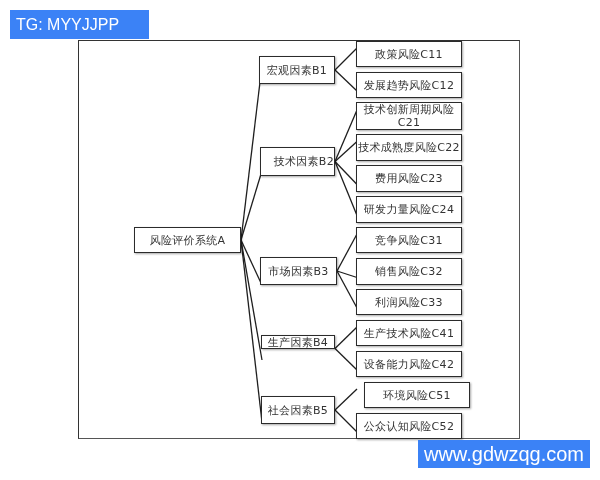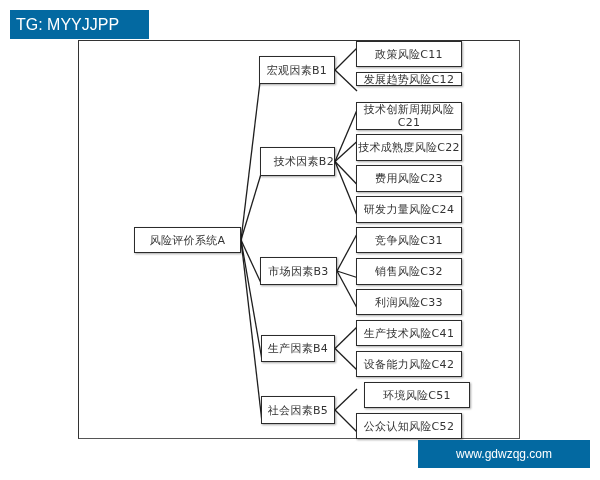--- a/index.html
+++ b/index.html
@@ -18,26 +18,26 @@
     .node {
       position: absolute; box-sizing: border-box;
       border: 1.5px solid #2b2b2b; border-radius: 0;
       background: #fff;
       box-shadow: 1px 1px 2px rgba(0,0,0,0.35);
       display: flex; align-items: center; justify-content: center;
       text-align: center; color: #333;
       font-size: 11px; line-height: 13px; letter-spacing: 0.3px;
     }
     .wm {
-      position: absolute; background: #0369a1; color: #fff;
+      position: absolute; background: #3b82f6; color: #fff;
       font-family: "Liberation Sans", sans-serif;
       display: flex; align-items: center;
     }
     .wm-top { left: 10px; top: 10px; width: 139px; height: 29px; font-size: 16px; padding-left: 6px; box-sizing: border-box; }
-    .wm-bottom { left: 418px; top: 440px; width: 172px; height: 28px; font-size: 12px; justify-content: center; }
+    .wm-bottom { left: 418px; top: 440px; width: 172px; height: 28px; font-size: 20px; justify-content: center; }
   </style>
 </head>
 <body>
 
 <div class="wm wm-top">TG: MYYJJPP</div>
 
 <div class="frame"></div>
 
 <svg class="links" xmlns="http://www.w3.org/2000/svg">
     <line x1="241" y1="240" x2="260" y2="82" stroke="#1e1e1e" stroke-width="1.3"></line>
@@ -63,21 +63,21 @@
 <div id="nodes">
     <div class="node" style="left: 134px; top: 227px; width: 107px; height: 26px;">
       <span>风险评价系统A</span>
     </div>
     <div class="node" style="left: 259px; top: 56px; width: 76px; height: 28px;">
       <span>宏观因素B1</span>
     </div>
     <div class="node" style="left: 356px; top: 41px; width: 106px; height: 26px;">
       <span>政策风险C11</span>
     </div>
-    <div class="node" style="left: 356px; top: 72px; width: 106px; height: 14px;">
+    <div class="node" style="left: 356px; top: 72px; width: 106px; height: 26px;">
       <span>发展趋势风险C12</span>
     </div>
     <div class="node" style="left: 260px; top: 147px; width: 75px; height: 29px; justify-content: flex-end;">
       <span>技术因素B2</span>
     </div>
     <div class="node" style="left: 356px; top: 102px; width: 106px; height: 28px;">
       <span>技术创新周期风险<br>C21</span>
     </div>
     <div class="node" style="left: 356px; top: 134px; width: 106px; height: 27px; text-align: right;">
       <span>技术成熟度风险C22</span>
@@ -93,21 +93,21 @@
     </div>
     <div class="node" style="left: 356px; top: 227px; width: 106px; height: 26px;">
       <span>竞争风险C31</span>
     </div>
     <div class="node" style="left: 356px; top: 258px; width: 106px; height: 27px;">
       <span>销售风险C32</span>
     </div>
     <div class="node" style="left: 356px; top: 289px; width: 106px; height: 26px;">
       <span>利润风险C33</span>
     </div>
-    <div class="node" style="left: 261px; top: 335px; width: 74px; height: 27px;">
+    <div class="node" style="left: 261px; top: 335px; width: 74px; height: 14px;">
       <span>生产因素B4</span>
     </div>
     <div class="node" style="left: 356px; top: 320px; width: 106px; height: 26px;">
       <span>生产技术风险C41</span>
     </div>
     <div class="node" style="left: 356px; top: 351px; width: 106px; height: 26px;">
       <span>设备能力风险C42</span>
     </div>
     <div class="node" style="left: 261px; top: 396px; width: 74px; height: 28px;">
       <span>社会因素B5</span>

